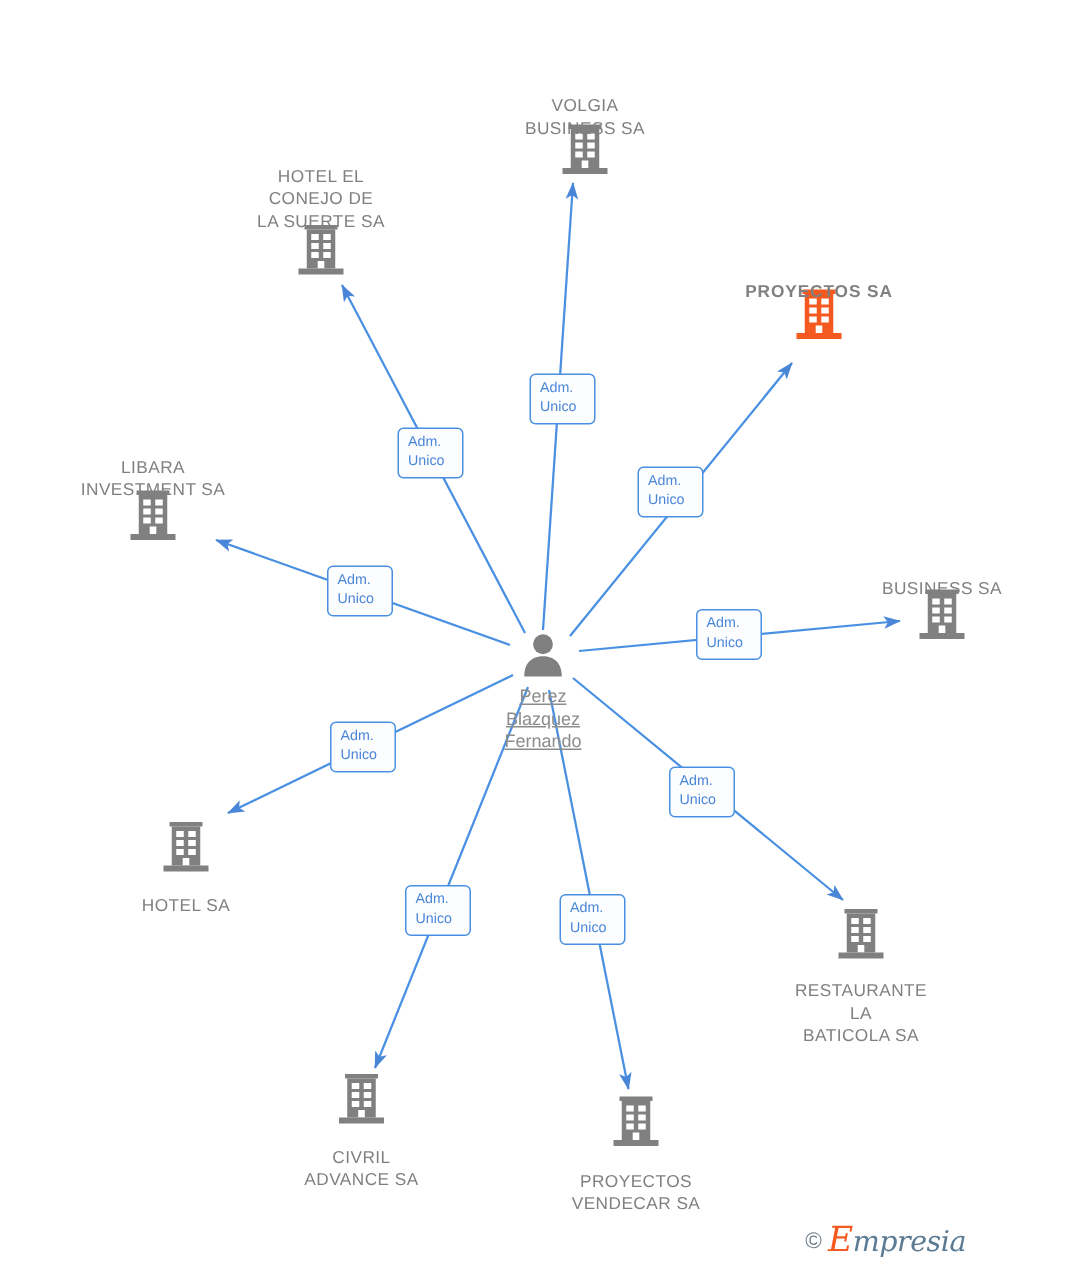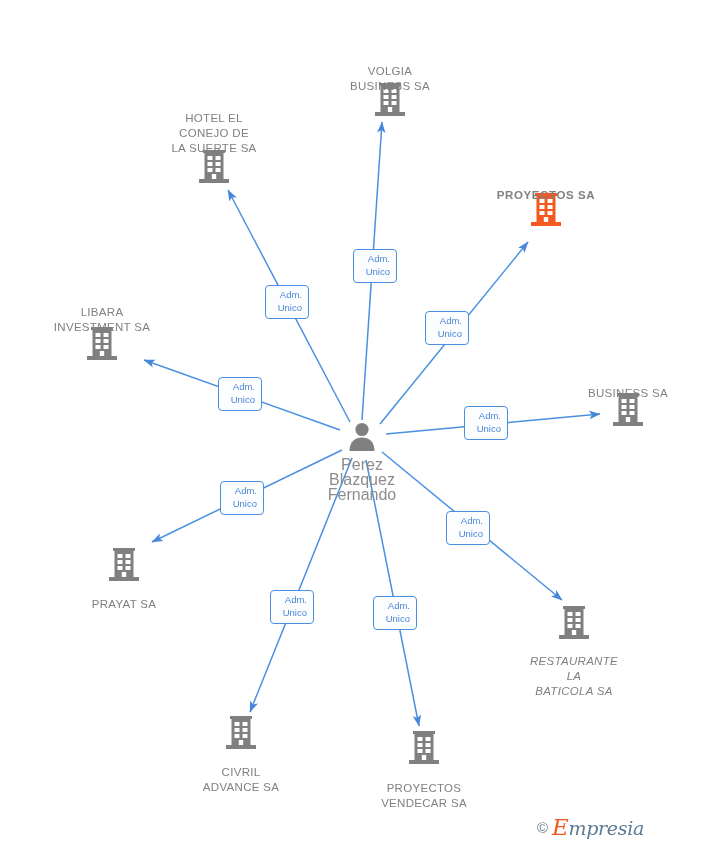--- a/index.html
+++ b/index.html
@@ -37,43 +37,44 @@
   }
   .node-label {
     font-size: 11.5px;
     color: #808080;
     line-height: 15px;
     letter-spacing: 0.3px;
     white-space: pre-line;
   }
   .node-label.center-label {
     color: #8c8c8c;
-    font-size: 16px;
+    font-size: 12px;
     letter-spacing: 0;
+    text-decoration: underline;
   }
   .node-label.highlight {
     color: #808080;
     font-weight: bold;
     letter-spacing: 0.6px;
   }
   .icon-wrap {
     display: block;
     line-height: 0;
   }
   .edge-label {
     position: absolute;
     box-sizing: border-box;
     border: 1.4px solid #4a90e2;
     border-radius: 4px;
     background: #fcfdff;
     color: #4a86d8;
     font-size: 9.5px;
     line-height: 12.5px;
     padding: 3px 6px 4px 6px;
-    text-align: right;
+    text-align: left;
     white-space: pre-line;
     width: 44px;
   }
   .watermark {
     position: absolute;
     right: 8px;
     bottom: 10px;
     display: flex;
     align-items: center;
     gap: 4px;
@@ -206,36 +207,36 @@
             <rect x="10.5" y="7" width="5" height="4" fill="#ffffff"></rect>
             <rect x="18.5" y="7" width="5" height="4" fill="#ffffff"></rect>
             <rect x="10.5" y="13" width="5" height="4" fill="#ffffff"></rect>
             <rect x="18.5" y="13" width="5" height="4" fill="#ffffff"></rect>
             <rect x="10.5" y="19" width="5" height="4" fill="#ffffff"></rect>
             <rect x="18.5" y="19" width="5" height="4" fill="#ffffff"></rect>
             <rect x="14.8" y="25" width="4.4" height="5" fill="#ffffff"></rect>
             <rect x="2" y="30" width="30" height="4" fill="#808080"></rect>
           </svg></span>
       </div>
-      <div class="node node-label" style="left: 124px; top: 597px;">PRAYAT SA</div>
+      <div class="node node-label" style="left: 124px; top: 597px;">HOTEL SA</div>
       <div class="node" style="left: 574px; top: 605px;">
         <span class="icon-wrap"><svg width="34" height="36" viewBox="0 0 34 36" aria-hidden="true">
             <rect x="6" y="1" width="22" height="3" fill="#808080"></rect>
             <rect x="7.5" y="4" width="19" height="26" fill="#808080"></rect>
             <rect x="10.5" y="7" width="5" height="4" fill="#ffffff"></rect>
             <rect x="18.5" y="7" width="5" height="4" fill="#ffffff"></rect>
             <rect x="10.5" y="13" width="5" height="4" fill="#ffffff"></rect>
             <rect x="18.5" y="13" width="5" height="4" fill="#ffffff"></rect>
             <rect x="10.5" y="19" width="5" height="4" fill="#ffffff"></rect>
             <rect x="18.5" y="19" width="5" height="4" fill="#ffffff"></rect>
             <rect x="14.8" y="25" width="4.4" height="5" fill="#ffffff"></rect>
             <rect x="2" y="30" width="30" height="4" fill="#808080"></rect>
           </svg></span>
       </div>
-      <div class="node node-label" style="left: 574px; top: 654px; font-style: italic;">RESTAURANTE
+      <div class="node node-label" style="left: 574px; top: 654px;">RESTAURANTE
 LA
 BATICOLA SA</div>
       <div class="node" style="left: 241px; top: 715px;">
         <span class="icon-wrap"><svg width="34" height="36" viewBox="0 0 34 36" aria-hidden="true">
             <rect x="6" y="1" width="22" height="3" fill="#808080"></rect>
             <rect x="7.5" y="4" width="19" height="26" fill="#808080"></rect>
             <rect x="10.5" y="7" width="5" height="4" fill="#ffffff"></rect>
             <rect x="18.5" y="7" width="5" height="4" fill="#ffffff"></rect>
             <rect x="10.5" y="13" width="5" height="4" fill="#ffffff"></rect>
             <rect x="18.5" y="13" width="5" height="4" fill="#ffffff"></rect>

